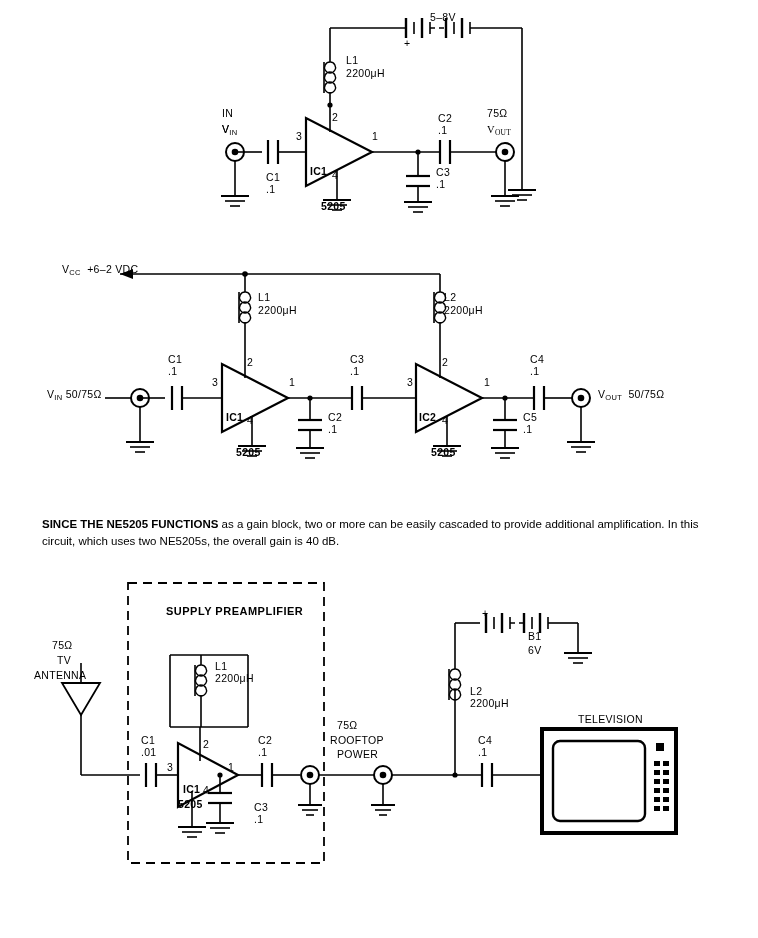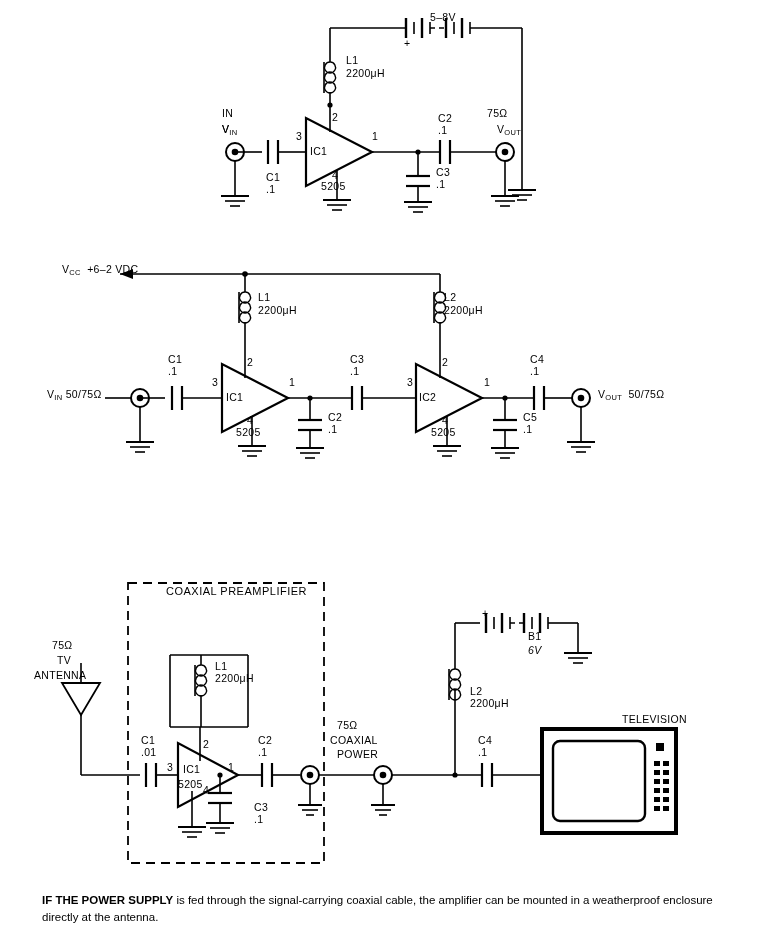--- a/index.html
+++ b/index.html
@@ -1,20 +1,20 @@
 <!DOCTYPE html>
 <html><head>
 <meta charset="utf-8">
 <style>
   html,body{margin:0;padding:0;background:#fff;}
   body{width:758px;height:938px;position:relative;font-family:"Liberation Sans",sans-serif;color:#000;overflow:hidden;}
   .page{position:relative;width:758px;height:938px;}
   svg.fig{position:absolute;left:0;top:0;}
   .lbl{position:absolute;font-family:"Liberation Sans",sans-serif;font-size:10.5px;letter-spacing:.3px;white-space:nowrap;line-height:1.12;}
-  .lbl.b{font-weight:normal;}
+  .lbl.b{font-weight:bold;margin-top:20px;}
   .cap{position:absolute;font-size:11.5px;line-height:1.45;width:680px;left:40px;text-align:left;}
   .cap b{font-weight:bold;}
   .sub{font-size:7.5px;vertical-align:-2px;}
 </style>
 </head>
 <body>
 
 <div class="page">
 
 <svg class="fig" width="758" height="240" viewBox="0 0 758 240">
@@ -95,21 +95,21 @@
 <div class="lbl" style="left:404px;top:38px;">+</div>
 <div class="lbl" style="left:430px;top:12px;">5–8V</div>
 <div class="lbl" style="left:346px;top:55px;">L1</div>
 <div class="lbl" style="left:346px;top:68px;">2200μH</div>
 
 <div class="lbl" style="left:222px;top:108px;">IN</div>
 <div class="lbl" style="left:222px;top:124px;"><span>V</span></div>
 <div class="lbl" style="left:222px;top:124px;">V<span class="sub">IN</span></div>
 
 <div class="lbl" style="left:487px;top:108px;">75Ω</div>
-<div class="lbl" style="left:497px;top:124px;">V<span class="sub">OUT</span></div>
+<div class="lbl" style="left:487px;top:124px;font-family:Liberation Serif, serif;">V<span class="sub">OUT</span></div>
 
 <div class="lbl" style="left:266px;top:172px;">C1</div>
 <div class="lbl" style="left:266px;top:184px;">.1</div>
 <div class="lbl" style="left:438px;top:113px;">C2</div>
 <div class="lbl" style="left:438px;top:125px;">.1</div>
 <div class="lbl" style="left:436px;top:167px;">C3</div>
 <div class="lbl" style="left:436px;top:179px;">.1</div>
 
 <div class="lbl b" style="left:310px;top:146px;">IC1</div>
 <div class="lbl b" style="left:321px;top:181px;">5205</div>
@@ -232,20 +232,23 @@
 
 <div class="lbl" style="left:247px;top:357px;">2</div>
 <div class="lbl" style="left:212px;top:377px;">3</div>
 <div class="lbl" style="left:289px;top:377px;">1</div>
 <div class="lbl" style="left:247px;top:415px;">4</div>
 <div class="lbl" style="left:442px;top:357px;">2</div>
 <div class="lbl" style="left:407px;top:377px;">3</div>
 <div class="lbl" style="left:484px;top:377px;">1</div>
 <div class="lbl" style="left:442px;top:415px;">4</div>
 
+<div class="cap" style="left:42px;top:516px;width:676px;">
+  <b>SINCE THE NE5205 FUNCTIONS</b><span> as a gain block, two or more can be easily cascaded to provide additional amplification. In this circuit, which uses two NE5205s, the overall gain is 40 dB.</span>
+</div>
 
 <svg class="fig" style="top:575px;" width="758" height="310" viewBox="0 0 758 310">
   <g stroke="#000" fill="none" stroke-width="1.6">
 
     <rect x="128" y="8" width="196" height="280" stroke-dasharray="9,6" stroke-width="1.8"></rect>
 
     <path d="M81 88 L81 108"></path>
     <path d="M62 108 L100 108 L81 140 Z" stroke-width="1.8"></path>
     <path d="M81 140 L81 200"></path>
     <path d="M81 200 L140 200"></path>
@@ -340,21 +343,21 @@
       <rect x="654" y="213" width="6" height="5"></rect>
           <rect x="663" y="213" width="6" height="5"></rect>
       <rect x="654" y="222" width="6" height="5"></rect>
           <rect x="663" y="222" width="6" height="5"></rect>
       <rect x="654" y="231" width="6" height="5"></rect>
           <rect x="663" y="231" width="6" height="5"></rect>
     </g>
   </g>
 </svg>
 
-<div class="lbl b" style="left:166px;top:585px;font-size:11px;letter-spacing:.5px;">COAXIAL PREAMPLIFIER</div>
+<div class="lbl b" style="left:166px;top:585px;font-size:11px;letter-spacing:.5px;">SUPPLY PREAMPLIFIER</div>
 <div class="lbl" style="left:52px;top:640px;">75Ω</div>
 <div class="lbl" style="left:57px;top:655px;">TV</div>
 <div class="lbl" style="left:34px;top:670px;">ANTENNA</div>
 
 <div class="lbl" style="left:215px;top:661px;">L1</div>
 <div class="lbl" style="left:215px;top:673px;">2200μH</div>
 <div class="lbl" style="left:470px;top:686px;">L2</div>
 <div class="lbl" style="left:470px;top:698px;">2200μH</div>
 
 <div class="lbl" style="left:141px;top:735px;">C1</div>
@@ -367,25 +370,22 @@
 <div class="lbl" style="left:478px;top:747px;">.1</div>
 
 <div class="lbl b" style="left:183px;top:764px;">IC1</div>
 <div class="lbl b" style="left:178px;top:779px;">5205</div>
 <div class="lbl" style="left:203px;top:739px;">2</div>
 <div class="lbl" style="left:167px;top:762px;">3</div>
 <div class="lbl" style="left:228px;top:762px;">1</div>
 <div class="lbl" style="left:203px;top:785px;">4</div>
 
 <div class="lbl" style="left:337px;top:720px;">75Ω</div>
-<div class="lbl" style="left:330px;top:735px;">COAXIAL</div>
+<div class="lbl" style="left:330px;top:735px;">ROOFTOP</div>
 <div class="lbl" style="left:337px;top:749px;">POWER</div>
 
 <div class="lbl" style="left:482px;top:608px;">+</div>
 <div class="lbl" style="left:528px;top:631px;">B1</div>
-<div class="lbl" style="left:528px;top:645px;font-style:italic;">6V</div>
-<div class="lbl" style="left:578px;top:714px;margin-left:44px;">TELEVISION</div>
-
-<div class="cap" style="left:42px;top:892px;width:676px;">
-  <b>IF THE POWER SUPPLY</b><span> is fed through the signal-carrying coaxial cable, the amplifier can be mounted in a weatherproof enclosure directly at the antenna.</span>
+<div class="lbl" style="left:528px;top:645px;">6V</div>
+<div class="lbl" style="left:578px;top:714px;">TELEVISION</div>
+
+
 </div>
 
-</div>
-
 </body></html>

